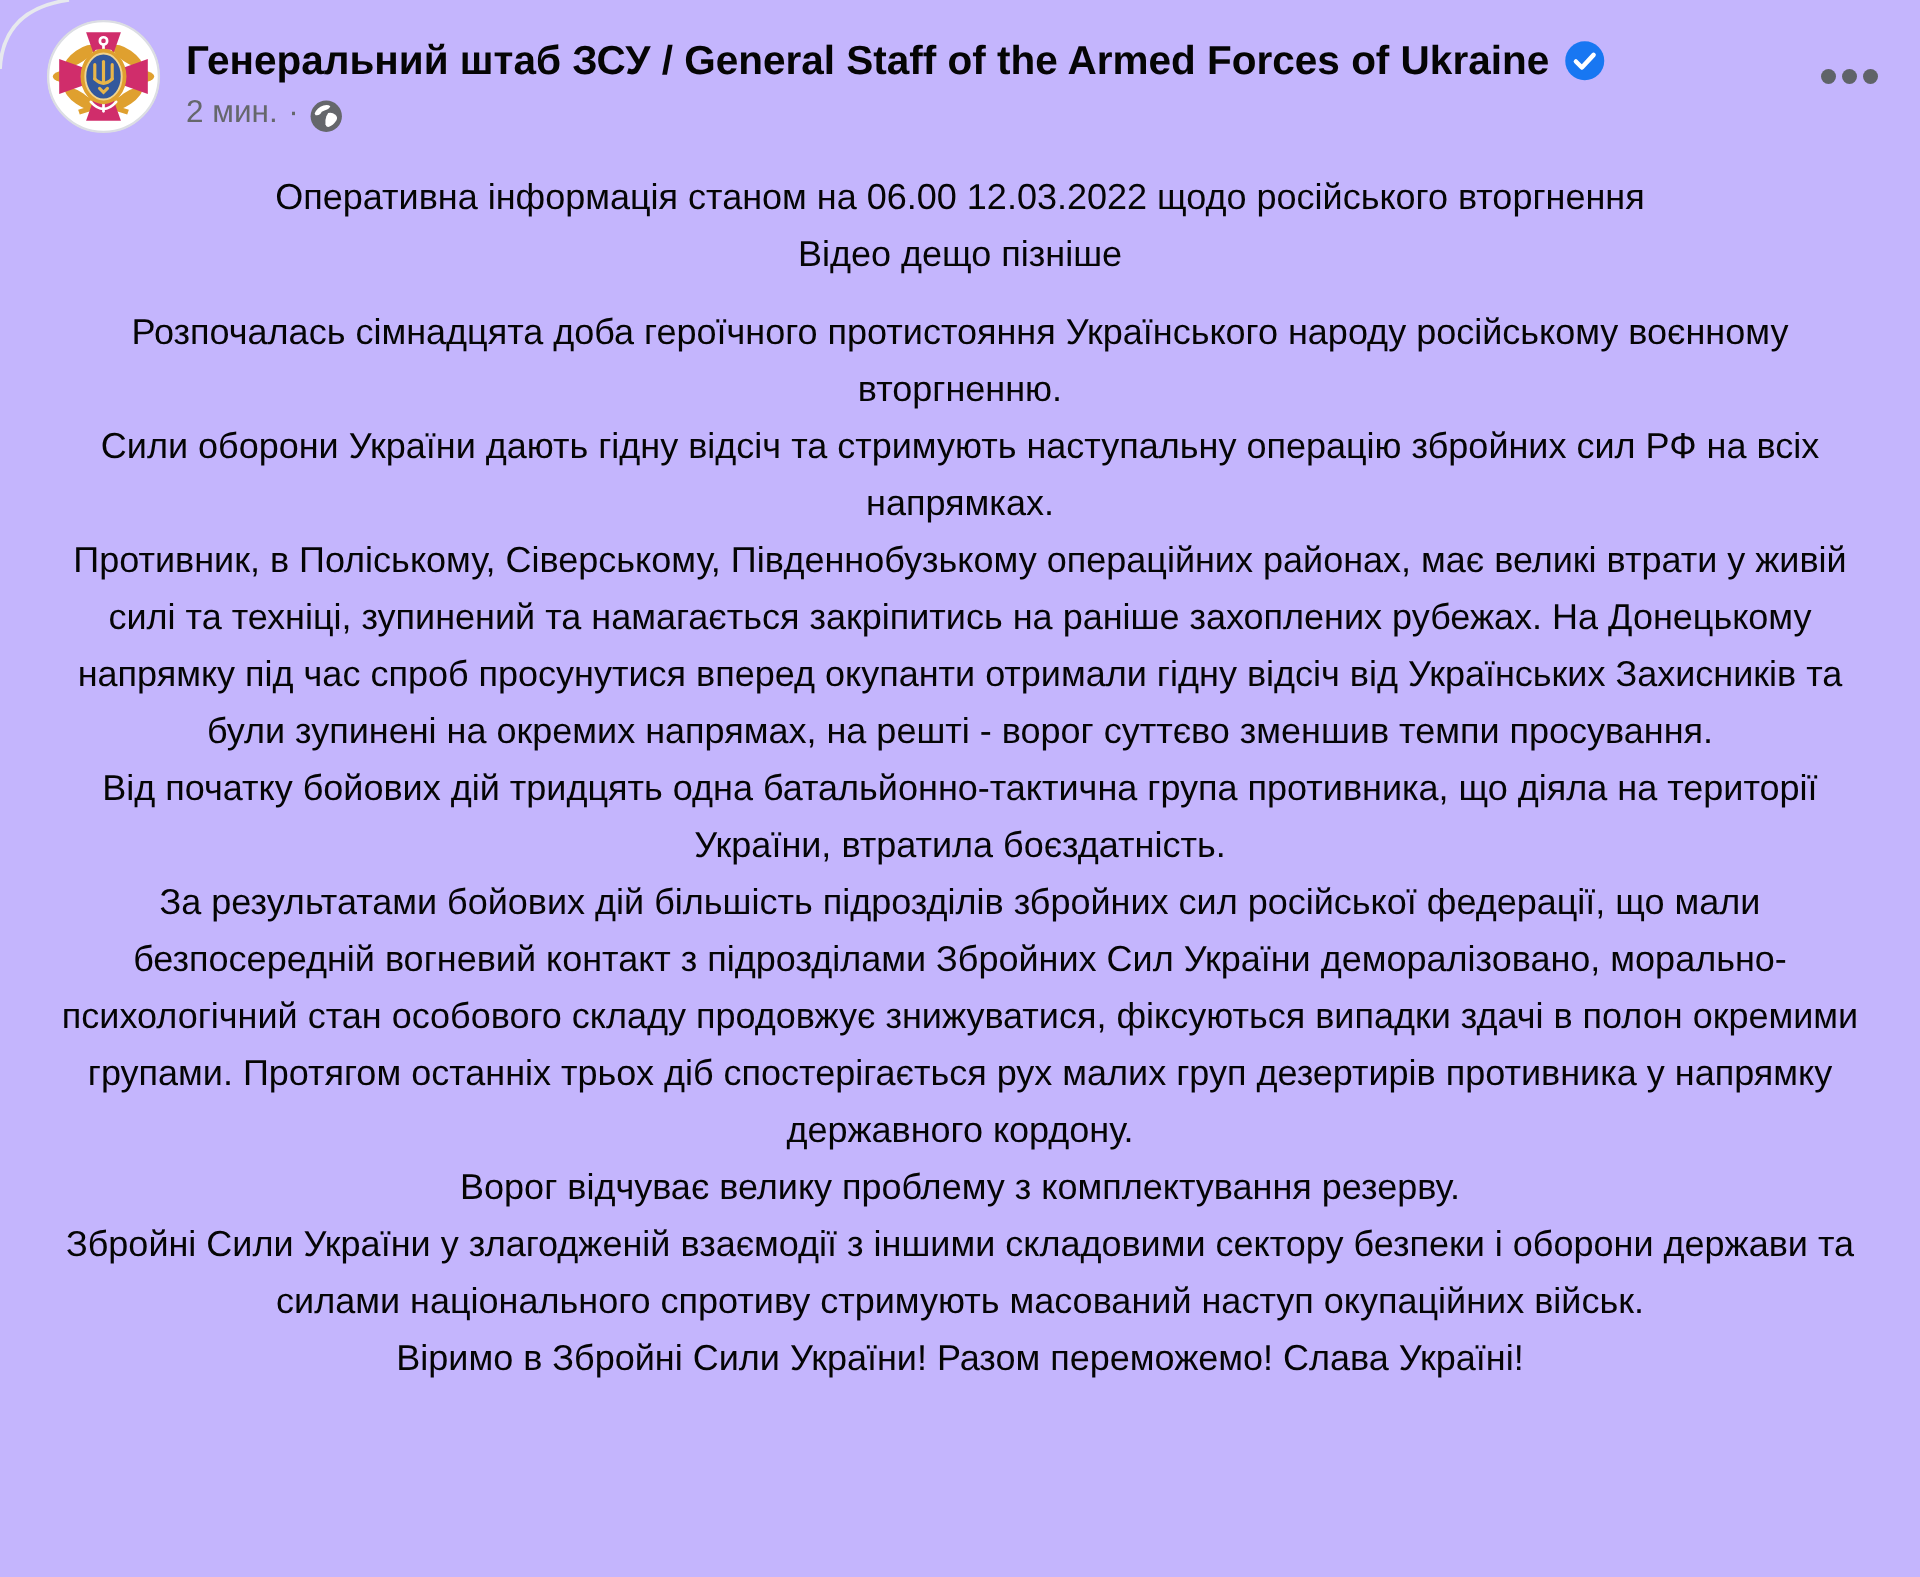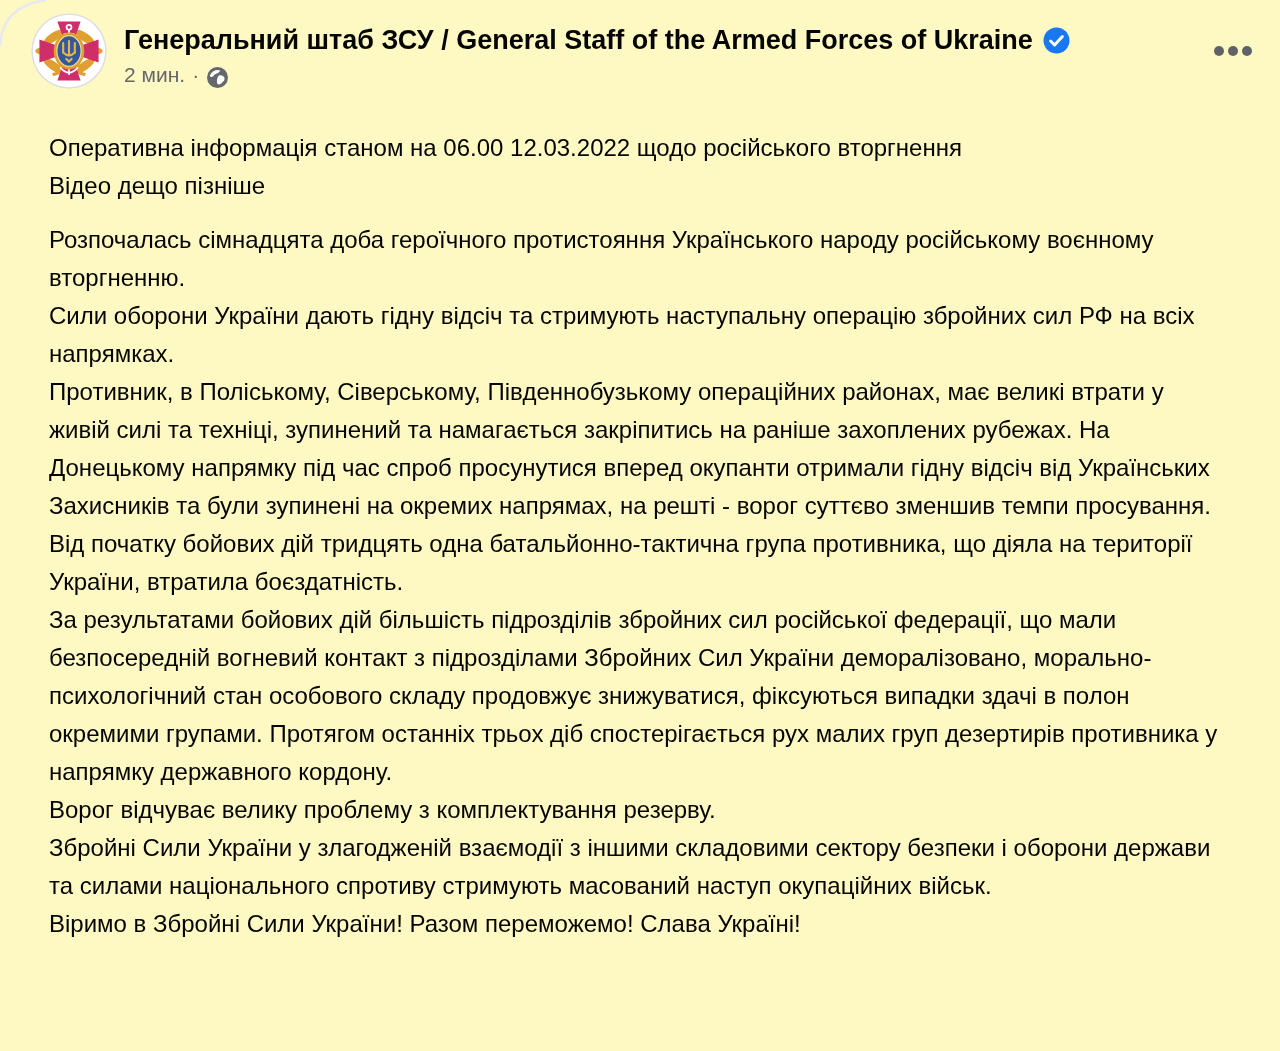--- a/index.html
+++ b/index.html
@@ -9,21 +9,21 @@
     width: 1280px;
     height: 1051px;
     overflow: hidden;
     font-family: "Liberation Sans", "DejaVu Sans", sans-serif;
     -webkit-font-smoothing: antialiased;
   }
   .post-card {
     position: relative;
     width: 1280px;
     height: 1051px;
-    background: #fef9c3;
+    background: #c4b5fd;
   }
   .corner-arc {
     position: absolute;
     left: 0; top: 0;
     pointer-events: none;
   }
   .post-header {
     display: flex;
     align-items: flex-start;
     padding: 13px 23px 0 31px;
@@ -95,22 +95,23 @@
     border-radius: 50%;
     background: #5f6368;
   }
   .post-body {
     padding: 24px 33px 0 33px;
     color: #050505;
     font-size: 24px;
     line-height: 38px;
   }
   .post-body p {
-    margin: 16px;
+    margin: 0;
     white-space: pre-line;
+    text-align: center;
   }
   .post-body p + p {
     margin-top: 14px;
   }
 </style>
 </head>
 <body>
 
 <div class="post-card">
 

